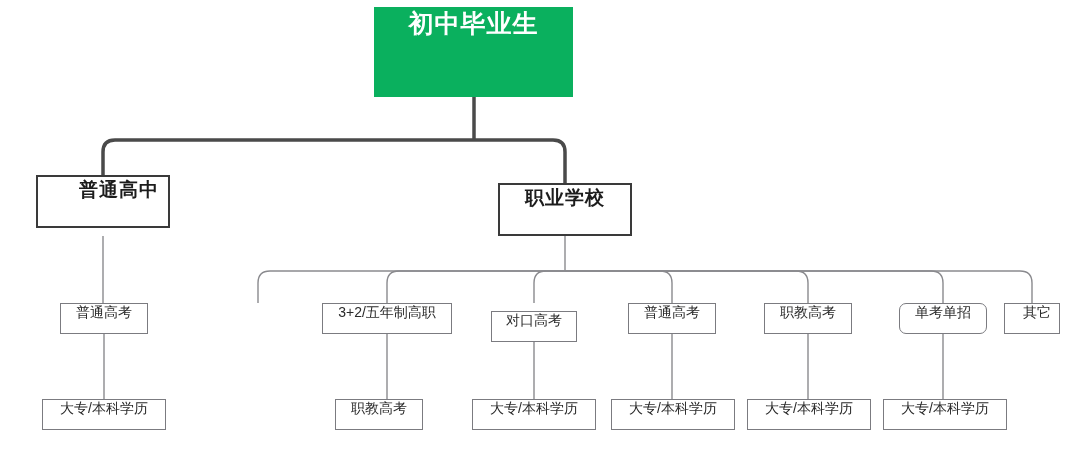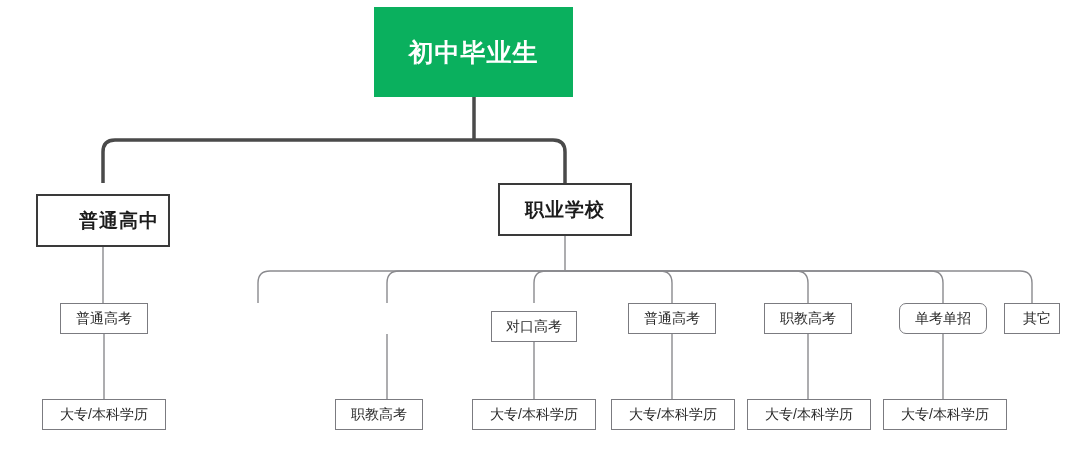--- a/index.html
+++ b/index.html
@@ -22,21 +22,21 @@
     left: 0;
     top: 0;
     width: 1080px;
     height: 449px;
     pointer-events: none;
   }
   .node {
     position: absolute;
     box-sizing: border-box;
     display: flex;
-    align-items: center;
+    align-items: flex-start;
     justify-content: center;
     text-align: center;
     background: #ffffff;
     white-space: nowrap;
   }
   .node-root {
     background: #0ab05e;
     border: none;
     color: #ffffff;
     font-size: 25px;
@@ -91,29 +91,32 @@
     <path d="M534,334 L534,399" fill="none" stroke="#8a8a8e" stroke-width="1.4"></path>
     <path d="M672,334 L672,399" fill="none" stroke="#8a8a8e" stroke-width="1.4"></path>
     <path d="M808,334 L808,399" fill="none" stroke="#8a8a8e" stroke-width="1.4"></path>
     <path d="M943,334 L943,399" fill="none" stroke="#8a8a8e" stroke-width="1.4"></path>
   </svg>
 
   <div class="node node-root" style="left:374px; top:7px; width:199px; height:90px;">
     <span>初中毕业生</span>
   </div>
 
-  <div class="node node-level2" style="left:36px; top:194px; width:134px; height:53px;padding-left:32px;">
+  <div class="node node-level2" style="left:36px; top:175px; width:134px; height:53px;padding-left:32px;">
     <span>普通高中</span>
   </div>
   <div class="node node-level2" style="left:498px; top:183px; width:134px; height:53px;">
     <span>职业学校</span>
   </div>
 
   <div class="node node-level3" style="left:60px; top:303px; width:88px; height:31px;">
     <span>普通高考</span>
+  </div>
+  <div class="node node-level3" style="left:322px; top:303px; width:130px; height:31px;">
+    <span>3+2/五年制高职</span>
   </div>
   <div class="node node-level3" style="left:491px; top:303px; width:86px; height:31px;margin-top:8px;">
     <span>对口高考</span>
   </div>
   <div class="node node-level3" style="left:628px; top:303px; width:88px; height:31px;">
     <span>普通高考</span>
   </div>
   <div class="node node-level3" style="left:764px; top:303px; width:88px; height:31px;">
     <span>职教高考</span>
   </div>

